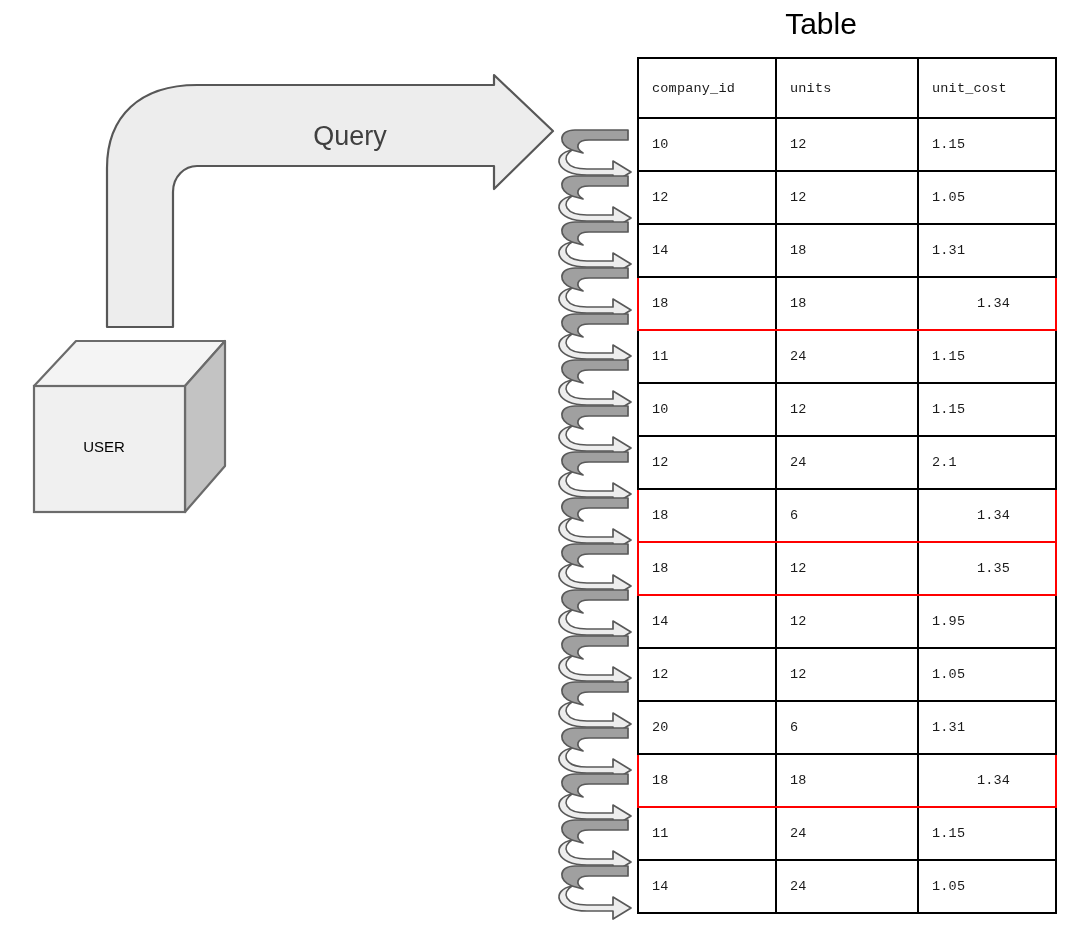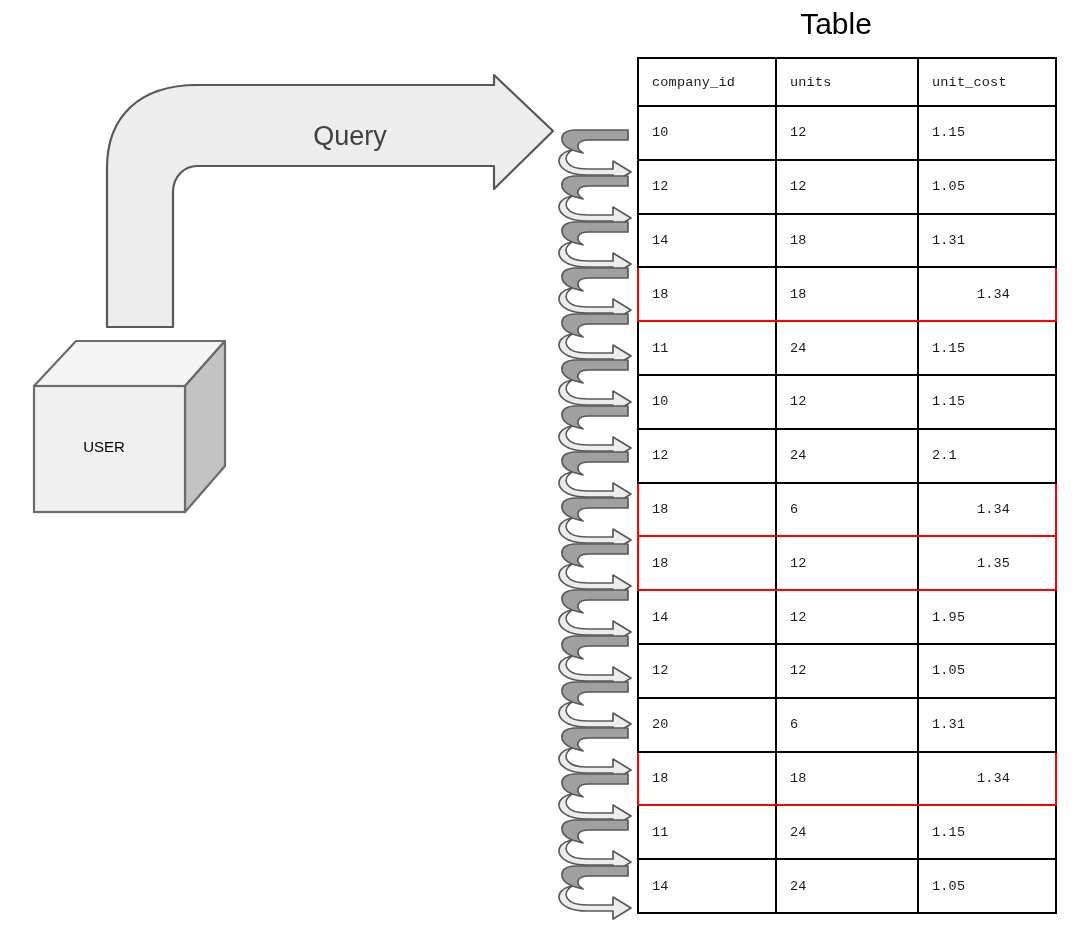--- a/index.html
+++ b/index.html
@@ -17,21 +17,21 @@
   #canvas {
     position: absolute;
     left: 0; top: 0;
     width: 1090px;
     height: 935px;
   }
 
   
   .title {
     position: absolute;
-    left: 627px;
+    left: 612px;
     top: 6px;
     width: 418px;
     text-align: center;
     font-family: "Liberation Sans", sans-serif;
     font-size: 30px;
     line-height: 36px;
     color: #000000;
     letter-spacing: 0px;
   }
 
@@ -87,21 +87,21 @@
     padding: 0 0 0 13px;
     text-align: left;
     vertical-align: middle;
     font-weight: normal;
     height: 46px;
     background: #ffffff;
     box-sizing: border-box;
     white-space: nowrap;
     letter-spacing: 0.2px;
   }
-  table.db thead th { height: 48px; }
+  table.db thead th { height: 60px; }
 
   
   tr.hl > td {
     border-top-color: #ff0000;
     border-bottom-color: #ff0000;
   }
   tr.hl > td:first-child { border-left-color: #ff0000; }
   tr.hl > td:last-child  { border-right-color: #ff0000; text-align: center; }
 
   

